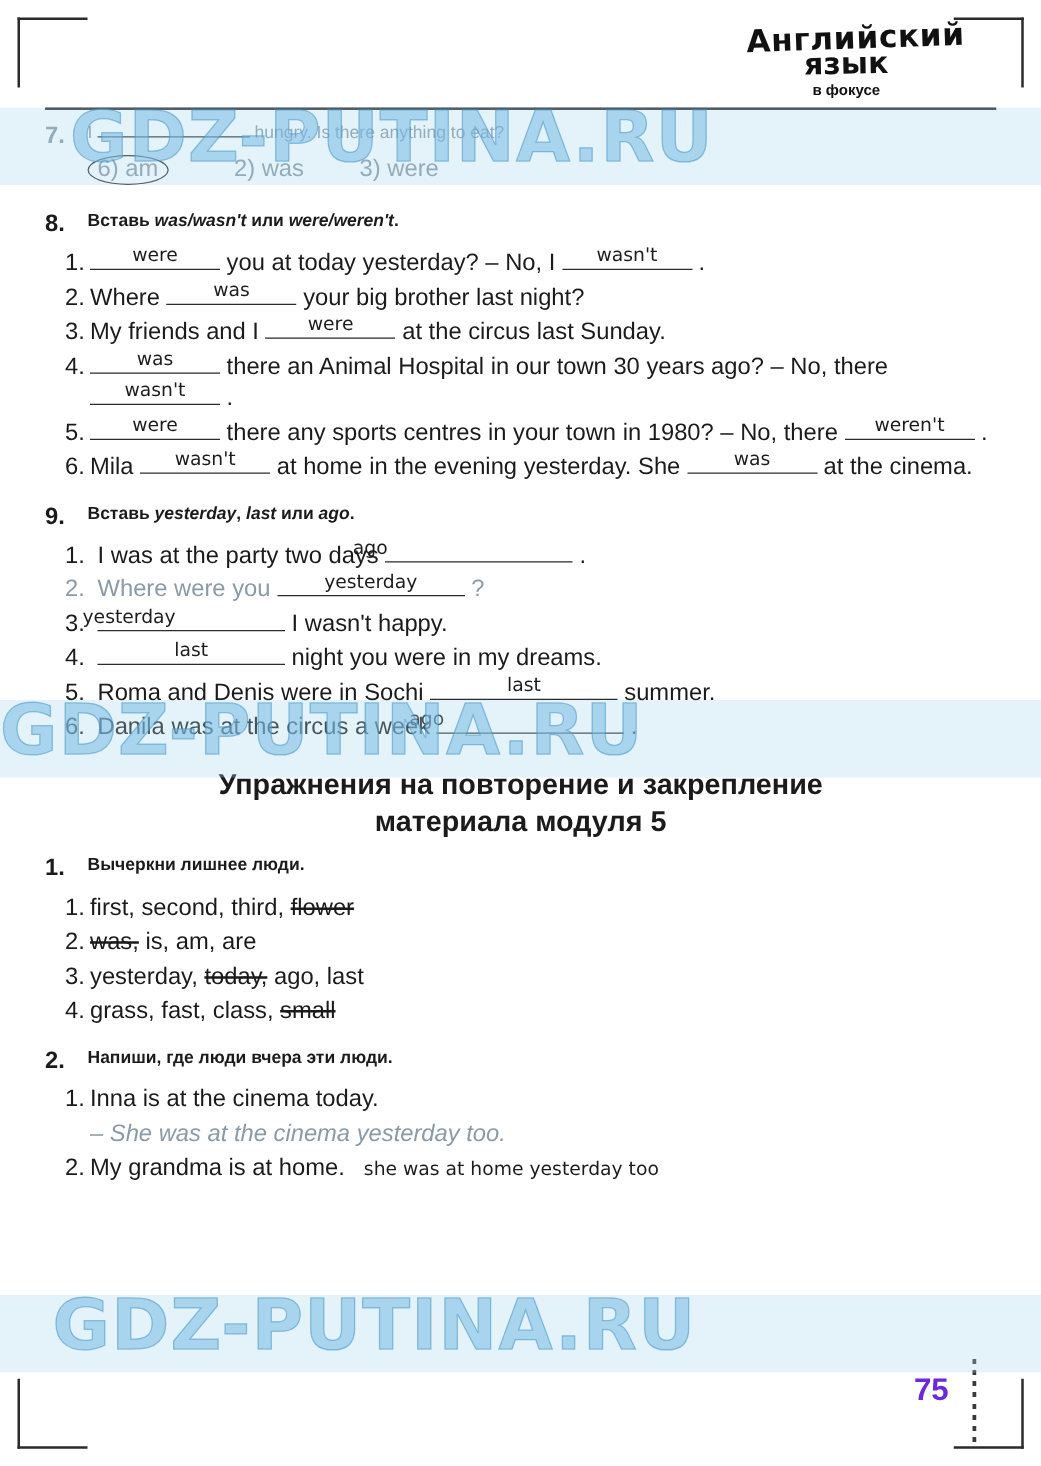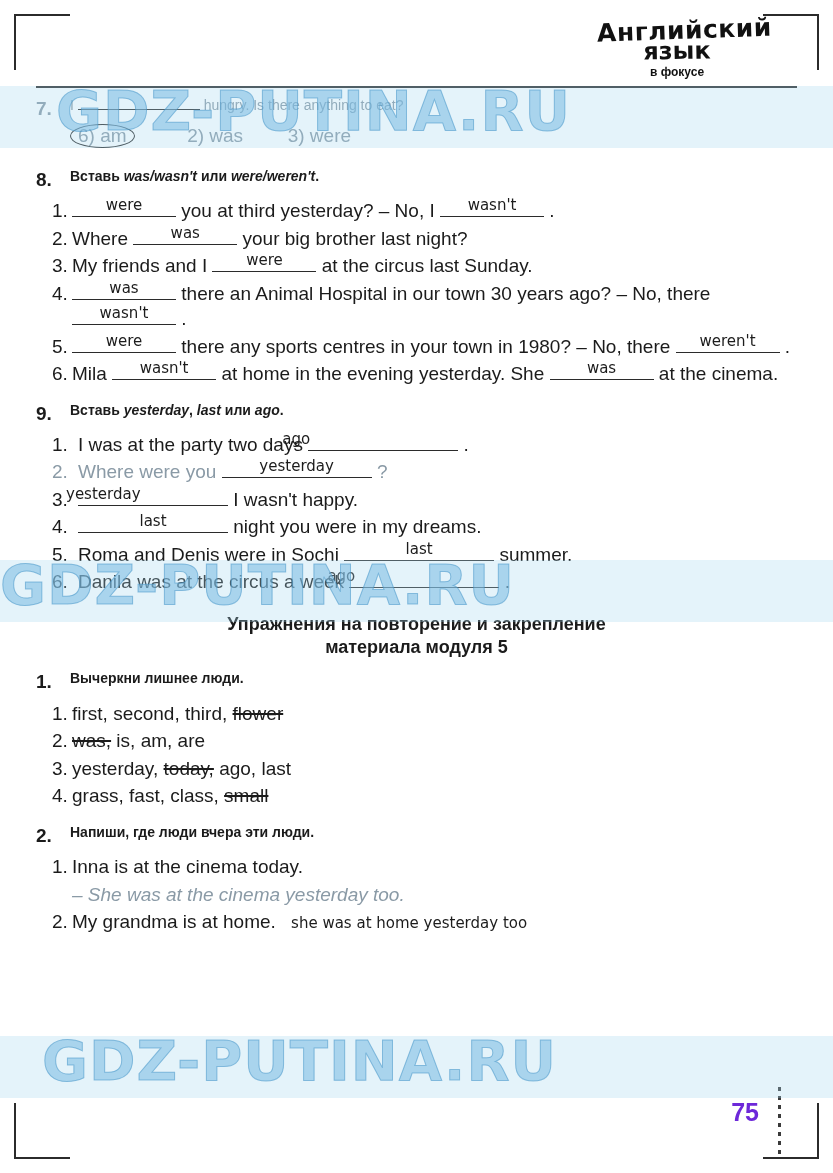--- a/index.html
+++ b/index.html
@@ -179,21 +179,21 @@
     font-size: 15px;
     color: #1c1c1c;
   }
   .b85 { width: 104px; }
   .b100 { width: 122px; }
   .b130 { width: 150px; }
 
   .module-title {
     text-align: center;
     font-weight: bold;
-    font-size: 18px;
+    font-size: 23px;
     margin: 18px 0 6px 0;
     line-height: 1.3;
   }
   .strike {
     text-decoration: line-through;
     text-decoration-thickness: 1.5px;
   }
   .ans-italic {
     font-style: italic;
   }
@@ -285,21 +285,21 @@
       <div class="ex-title">
         <span>Вставь </span><span class="ital">was/wasn't</span><span> или </span><span class="ital">were/weren't</span><span>.</span>
       </div>
     </div>
 
     <ul class="items" style="margin-top:6px;">
       <li class="item">
         <span class="n">1.</span>
         <span class="txt">
           <span class="blank b85"><span class="hw">were</span></span>
-          <span>you at third yesterday? – No, I</span>
+          <span>you at today yesterday? – No, I</span>
           <span class="blank b85"><span class="hw">wasn't</span></span>
           <span>.</span>
         </span>
       </li>
       <li class="item">
         <span class="n">2.</span>
         <span class="txt">
           <span>Where</span>
           <span class="blank b85"><span class="hw">was</span></span>
           <span>your big brother last night?</span>

